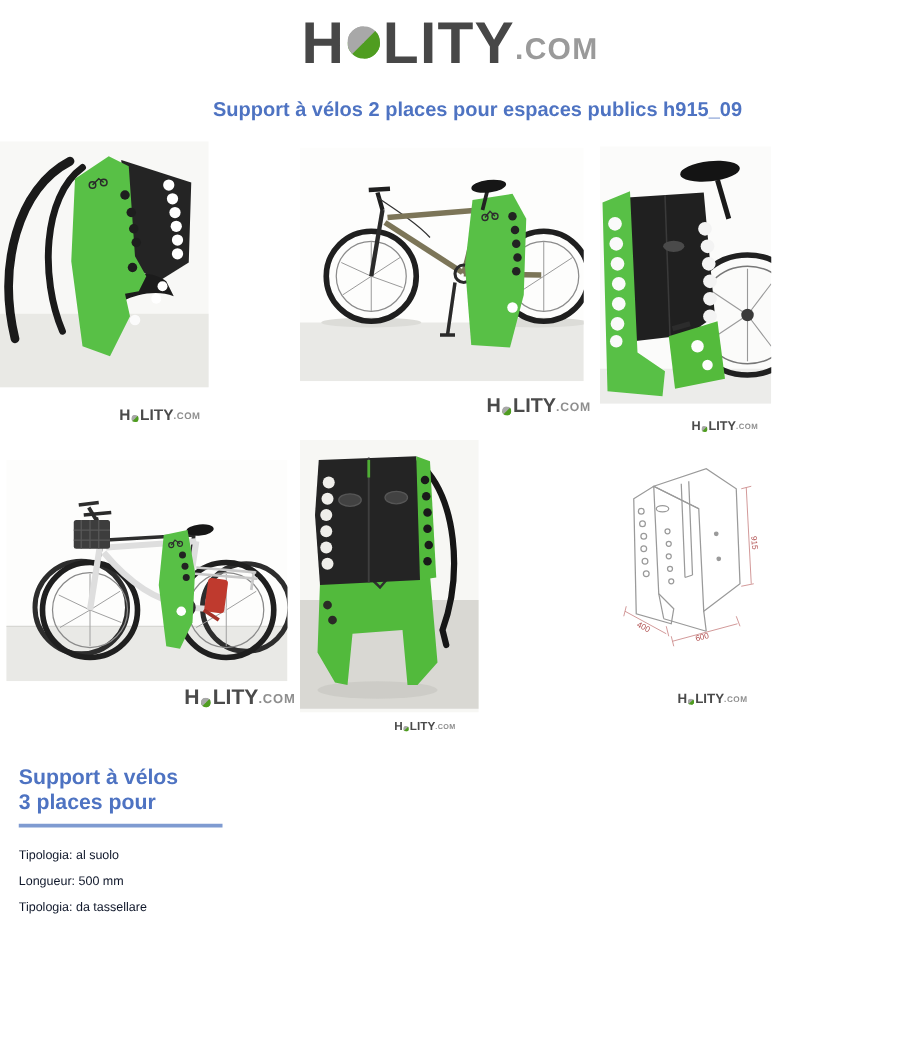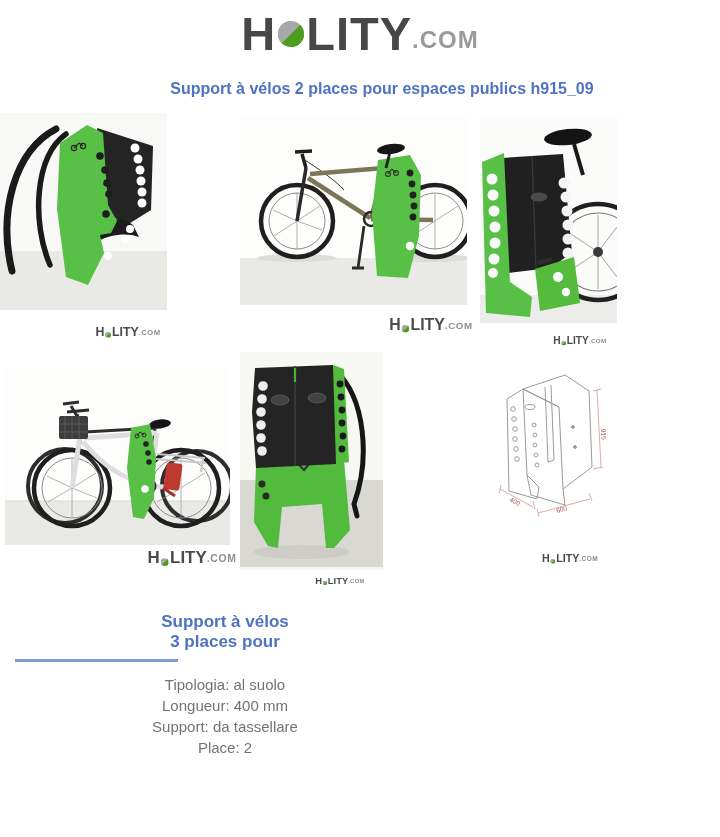--- a/index.html
+++ b/index.html
@@ -20,25 +20,25 @@
   .fig { position:absolute; }
   .fig svg { display:block; }
 
   
   .wm { position:absolute; width:90px; display:flex; justify-content:center; align-items:flex-end; }
   .wm-prefix, .wm-suffix { font-size:13px; font-weight:bold; color:#4a4a4a; line-height:13px; }
   .wm-ring { width:5px; height:5px; border:3.5px solid; border-color:#a8a8a8 #4f9d20 #4f9d20 #a8a8a8; border-radius:50%; margin:0 1px 0.5px 1px; }
   .wm-tld { font-size:8px; font-weight:bold; color:#8e8e8e; letter-spacing:0.5px; line-height:9px; padding-bottom:1px; }
 
   
-  .product-info { position:absolute; left:15px; top:612px; width:420px;text-align:center; }
+  .product-info { position:absolute; left:15px; top:612px; width:420px; }
   .heading-line { font-size:17px; font-weight:bold; color:#4e73c2; line-height:20px; }
   .heading-underline { width:163px; height:3px; background:#7f9bd1; margin-top:7px; }
   .specs { margin-top:12px; }
-  .spec-line { font-size:15px; color:#737373; line-height:21px; }
+  .spec-line { font-size:10px; color:#0f172a; line-height:21px; }
 </style>
 </head>
 <body>
 
 <div class="page">
 
   <div class="logo-row">
     <span class="logo-letters">H</span>
     <span class="logo-o"></span>
     <span class="logo-letters">LITY</span>
@@ -339,19 +339,18 @@
     <span class="wm-suffix">LITY</span>
     <span class="wm-tld">.COM</span>
   </div>
 
   <div class="product-info">
     <div class="heading-line">Support à vélos</div>
     <div class="heading-line">3 places pour</div>
     <div class="heading-underline"></div>
     <div class="specs">
       <div class="spec-line">Tipologia: al suolo</div>
-      <div class="spec-line">Longueur: 400 mm</div>
-      <div class="spec-line">Support: da tassellare</div>
-      <div class="spec-line">Place: 2</div>
+      <div class="spec-line">Longueur: 500 mm</div>
+      <div class="spec-line">Tipologia: da tassellare</div>
     </div>
   </div>
 
 </div>
 
 </body></html>

